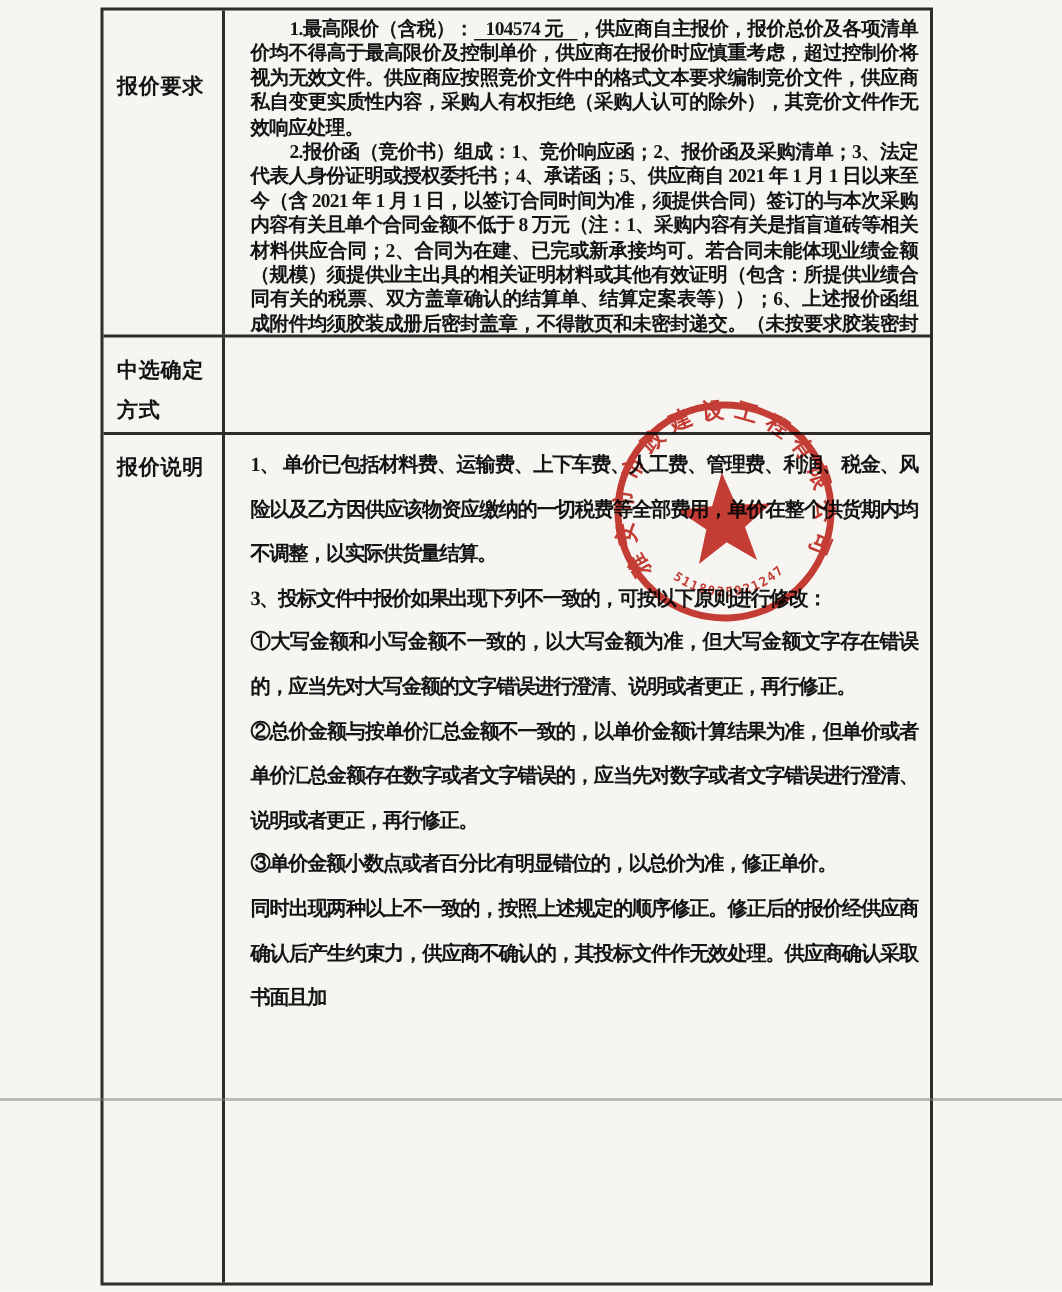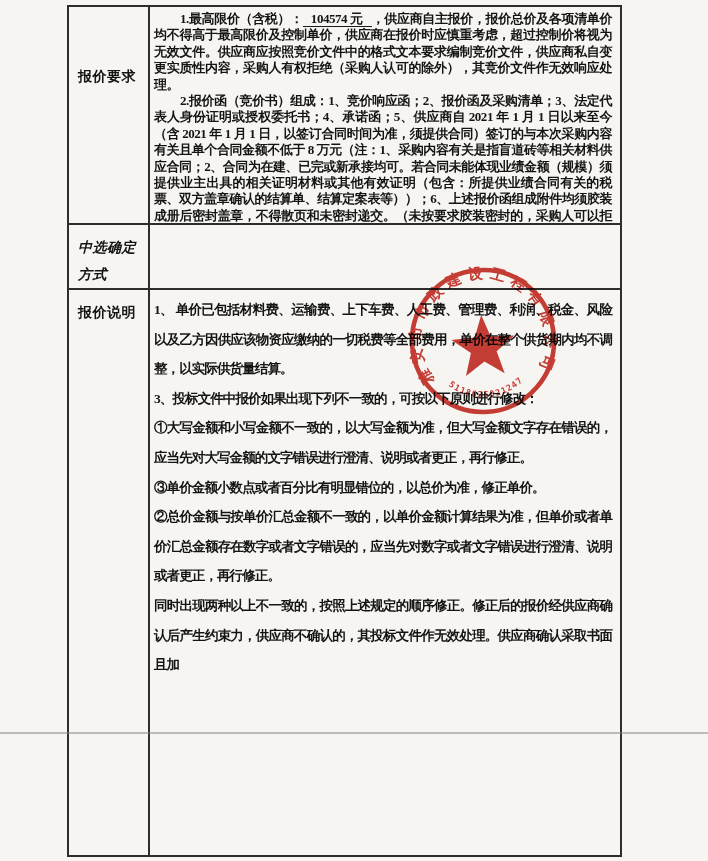--- a/index.html
+++ b/index.html
@@ -12,33 +12,33 @@
   .page{position:absolute;inset:0;}
   .doc-table{
     position:absolute;left:67px;top:5px;width:555px;height:852px;
     border:2px solid #2e2d2b;box-sizing:border-box;
     display:flex;flex-direction:column;
     background:transparent;
   }
   .t-row{display:flex;box-sizing:border-box;border-bottom:2px solid #2e2d2b;}
   .t-row:last-child{border-bottom:none;}
   .row-1{height:218px;}
-  .row-2{height:65px;font-style:italic;}
+  .row-2{height:65px;}
   .row-3{flex:1;}
   .cell-label{
     width:81px;box-sizing:border-box;border-right:2px solid #2e2d2b;
     font-weight:700;font-size:14px;letter-spacing:.5px;
     padding:0 2px 0 9px;word-break:break-all;line-height:27px;
   }
-  .row-1 .cell-label{padding-top:56px;}
+  .row-1 .cell-label{padding-top:38px;}
   .row-2 .cell-label{padding-top:9px;}
   .row-3 .cell-label{padding-top:9px;}
   .cell-content{
     flex:1;box-sizing:border-box;overflow:hidden;
-    padding:4px 8px 0 4px;
+    padding:4px 8px 0 17px;
     text-align:justify;
   }
   .row-1 .cell-content p,.row-2 .cell-content p{
     margin:0;font-size:13px;line-height:16.4px;font-weight:700;
     letter-spacing:-.45px;text-indent:26px;
   }
   .row-3 .cell-content{padding-top:5px;}
   .row-3 .cell-content p{
     margin:0;font-size:13.5px;line-height:29.6px;font-weight:600;
     letter-spacing:-.9px;text-indent:0;
@@ -84,22 +84,22 @@
     <div class="t-row row-2">
       <div class="cell-label">中选确定方式</div>
     </div>
 
     <div class="t-row row-3">
       <div class="cell-label">报价说明</div>
       <div class="cell-content">
         <p>1、 单价已包括材料费、运输费、上下车费、人工费、管理费、利润、税金、风险以及乙方因供应该物资应缴纳的一切税费等全部费用，单价在整个供货期内均不调整，以实际供货量结算。</p>
         <p>3、投标文件中报价如果出现下列不一致的，可按以下原则进行修改：</p>
         <p>①大写金额和小写金额不一致的，以大写金额为准，但大写金额文字存在错误的，应当先对大写金额的文字错误进行澄清、说明或者更正，再行修正。</p>
+        <p>②总价金额与按单价汇总金额不一致的，以单价金额计算结果为准，但单价或者单价汇总金额存在数字或者文字错误的，应当先对数字或者文字错误进行澄清、说明或者更正，再行修正。</p>
         <p>③单价金额小数点或者百分比有明显错位的，以总价为准，修正单价。</p>
-        <p>②总价金额与按单价汇总金额不一致的，以单价金额计算结果为准，但单价或者单价汇总金额存在数字或者文字错误的，应当先对数字或者文字错误进行澄清、说明或者更正，再行修正。</p>
         <p>同时出现两种以上不一致的，按照上述规定的顺序修正。修正后的报价经供应商确认后产生约束力，供应商不确认的，其投标文件作无效处理。供应商确认采取书面且加</p>
       </div>
     </div>
 
   </div>
 
   <svg class="seal" viewBox="-81 -81 162 162" xmlns="http://www.w3.org/2000/svg">
     <circle class="seal-ring" cx="0" cy="0" r="71"></circle>
     <defs>
       <path id="sealTopArc" d="M -48 40 A 62.5 62.5 0 1 1 48 40" fill="none"></path>

